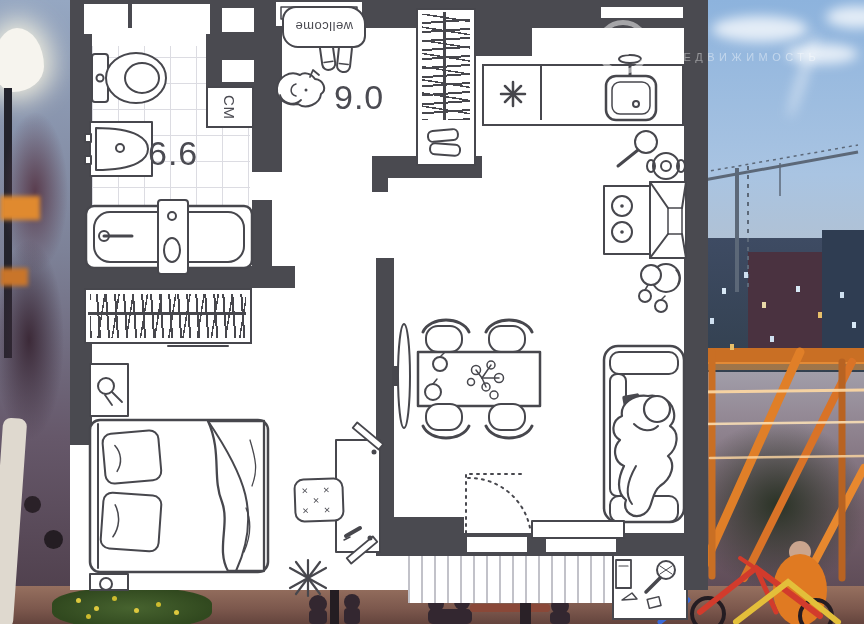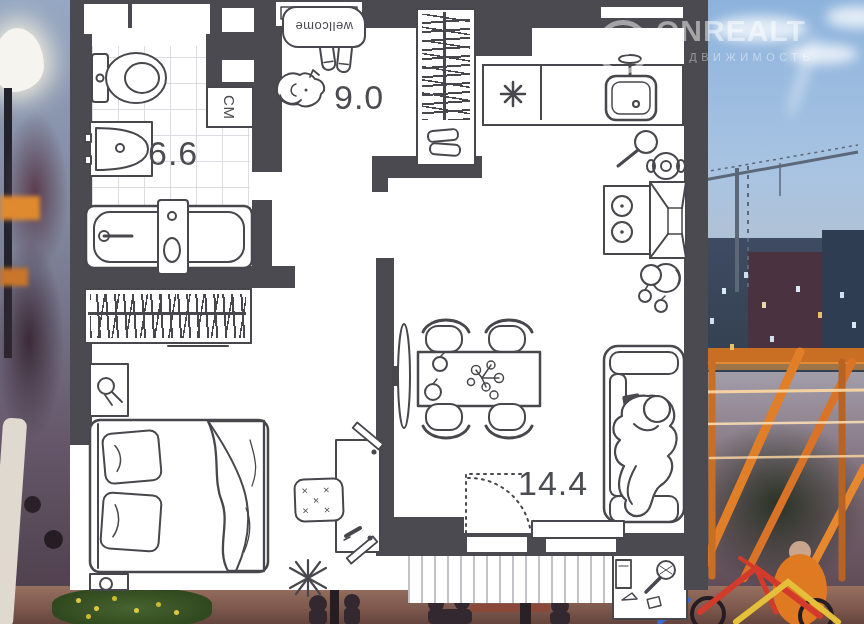--- a/index.html
+++ b/index.html
@@ -37,21 +37,21 @@
   .mat span{font-size:13px;color:#4b4b52;letter-spacing:.5px;}
   .pouf{position:absolute;border:2px solid #47474d;border-radius:10px;background:#fff;z-index:8;
         transform:rotate(-2deg);display:flex;flex-direction:column;align-items:center;justify-content:center;line-height:10px;}
   .pouf div{font-size:11px;color:#4b4b52;letter-spacing:6px;}
   
   .wm{position:absolute;left:596px;top:14px;width:256px;height:62px;z-index:20;}
   .wm .ring{position:absolute;left:0;top:6px;width:44px;height:44px;border:5px solid rgba(255,255,255,.5);
             border-radius:50%;display:flex;align-items:center;justify-content:center;
             color:rgba(255,255,255,.55);font-size:24px;}
   .wm .brand{position:absolute;left:60px;top:0;font-size:30px;font-weight:bold;letter-spacing:1px;color:rgba(255,255,255,.5);}
-  .wm .sub{position:absolute;left:69px;top:37px;font-size:11px;letter-spacing:4.5px;color:rgba(255,255,255,.42);}
+  .wm .sub{position:absolute;left:75px;top:37px;font-size:11px;letter-spacing:4.5px;color:rgba(255,255,255,.42);}
   
   .lamp-head{position:absolute;left:-6px;top:28px;width:50px;height:64px;background:#f6f4ee;
              border-radius:46% 54% 62% 38%/55% 60% 40% 45%;box-shadow:0 0 26px 9px rgba(255,250,228,.85);z-index:2;}
   .pole{position:absolute;left:4px;top:88px;width:8px;height:270px;background:#23232c;z-index:2;}
   .blob{position:absolute;border-radius:50%;z-index:2;}
   .glowbar{position:absolute;z-index:2;filter:blur(2px);}
   .whitepole{position:absolute;left:-4px;top:418px;width:24px;height:210px;background:#dfd9cf;transform:rotate(4deg);border-radius:8px;z-index:3;}
   .strip-bot{position:absolute;left:0;top:586px;width:864px;height:38px;z-index:1;
              background:linear-gradient(180deg,#96705f 0%,#7c584d 60%,#64443d 100%);}
   .bldg{position:absolute;z-index:1;}
@@ -419,35 +419,33 @@
           <line x1="660" y1="578" x2="646" y2="592" stroke-width="3.5"></line>
         </g>
         <path d="M622,600 l10,-7 l5,6 z" stroke-width="1.5" fill="#fff"></path>
         <rect x="648" y="598" width="12" height="9" transform="rotate(-14 654 602)" stroke-width="1.5" fill="#fff"></rect>
       </g>
     </g>
   </svg>
 
   <div class="lbl area-lbl" style="left:148px;top:134px;">6.6</div>
   <div class="lbl area-lbl" style="left:334px;top:78px;">9.0</div>
-  <div class="lbl area-lbl" style="left:518px;top:464px;">14.4</div>
 
   <div class="cm-box" style="left:206px;top:86px;width:44px;height:38px;">
     <span>СМ</span>
   </div>
 
   <div class="mat" style="left:282px;top:6px;width:80px;height:38px;">
     <span>wellcome</span>
   </div>
 
   <div class="pouf" style="left:294px;top:478px;width:46px;height:40px;">
     <div>× ×</div>
     <div>×</div>
     <div>× ×</div>
   </div>
 
   <div class="wm">
     <div class="ring">⌂</div>
-    <div class="brand">ONREALT</div>
     <div class="sub">НЕДВИЖИМОСТЬ</div>
   </div>
 
 </div>
 
 </body></html>

